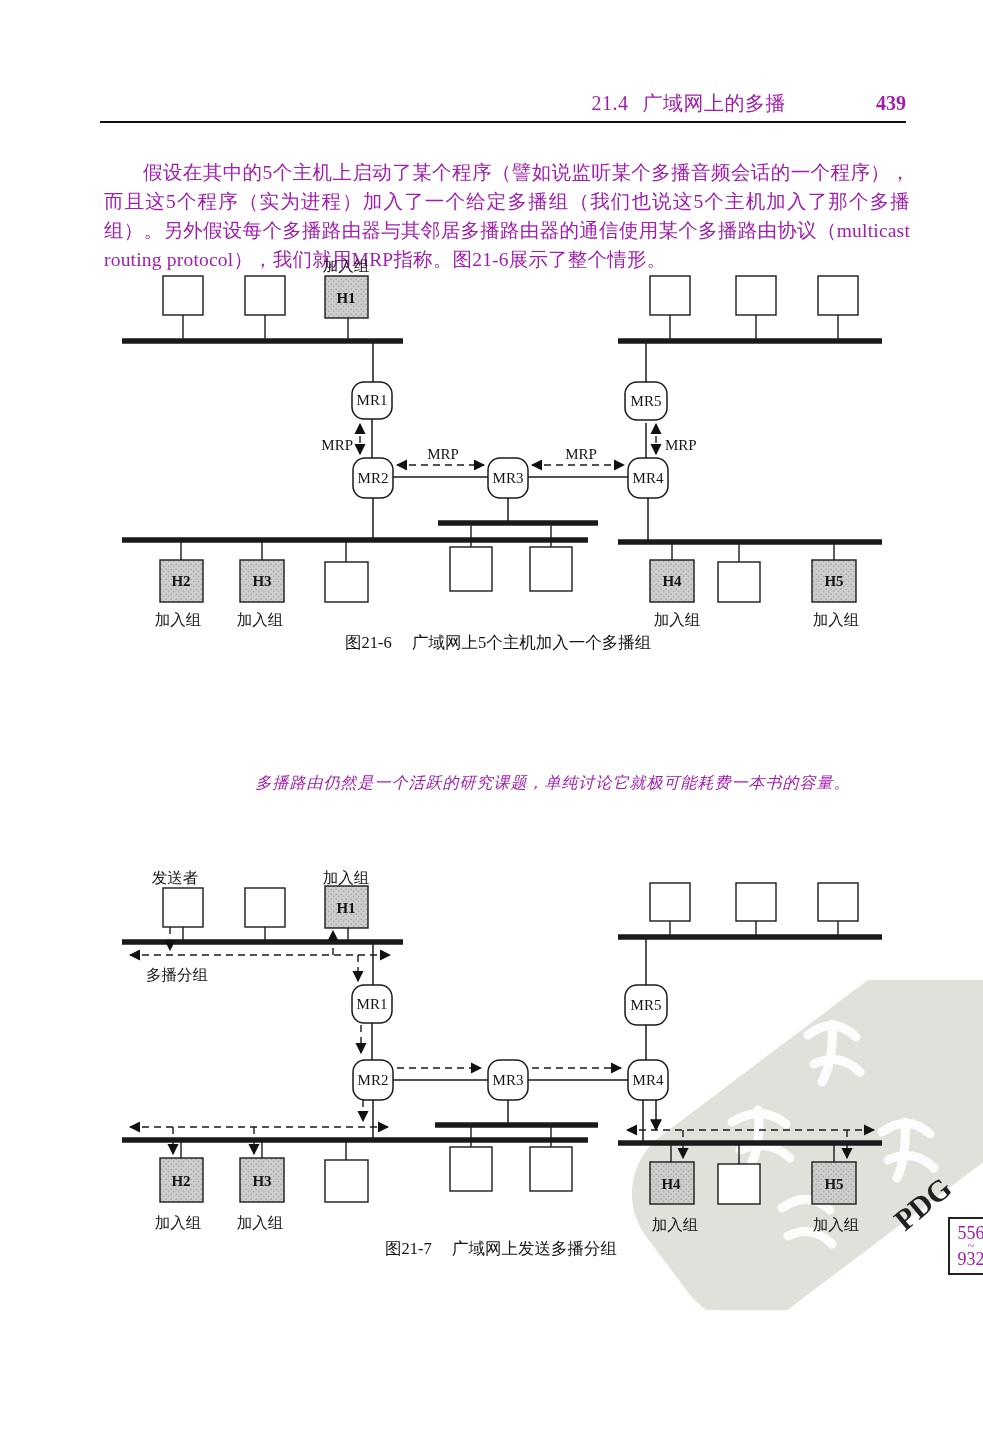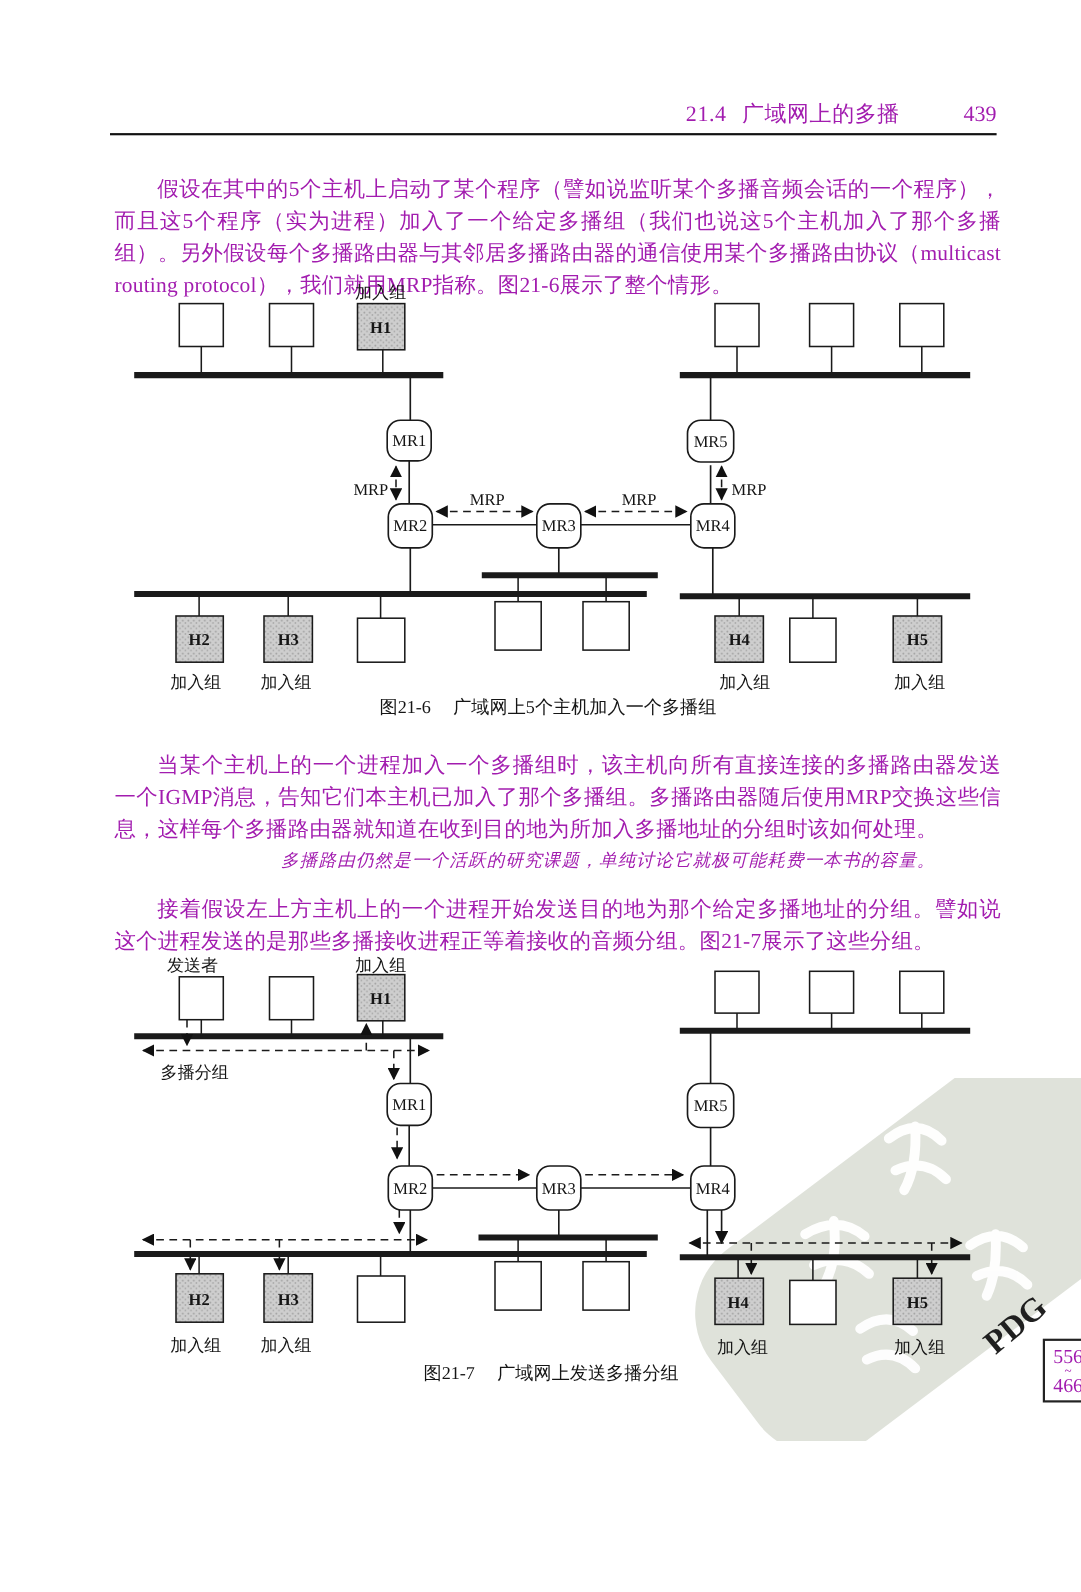--- a/index.html
+++ b/index.html
@@ -6,21 +6,21 @@
   .page{
     position:relative;width:983px;height:1447px;background:#ffffff;
     font-family:"Liberation Serif","DejaVu Serif",serif;color:#a21caf;
     overflow:hidden;margin:0 auto;
   }
   
   .hdr{position:absolute;left:100px;top:90px;width:806px;display:flex;
        justify-content:flex-end;align-items:baseline;font-size:20px;}
   .hdr .sec{letter-spacing:.5px;}
   .hdr .secno{margin-right:14px;}
-  .hdr .pgno{margin-left:58px;}
+  .hdr .pgno{margin-left:90px;font-weight:bold;}
   .hdr-rule{position:absolute;left:100px;top:121px;width:806px;height:2px;background:#111;}
   
   .para{position:absolute;left:104px;width:806px;font-size:19.5px;line-height:29px;
         text-align:justify;text-indent:2em;letter-spacing:.2px;}
   .p1{top:138px;}
   .p2{top:662px;}
   .p3{top:793px;}
   .note{position:absolute;left:233px;top:756px;width:640px;font-size:16px;line-height:22px;
         font-style:italic;letter-spacing:1px;text-align:center;}
   
@@ -46,23 +46,21 @@
 <div class="page">
 
   <div class="hdr">
     <span class="sec secno">21.4</span>
     <span class="sec">广域网上的多播</span>
     <span class="pgno">439</span>
   </div>
   <div class="hdr-rule"></div>
 
   <p class="para p1">假设在其中的5个主机上启动了某个程序（譬如说监听某个多播音频会话的一个程序），而且这5个程序（实为进程）加入了一个给定多播组（我们也说这5个主机加入了那个多播组）。另外假设每个多播路由器与其邻居多播路由器的通信使用某个多播路由协议（multicast routing protocol），我们就用MRP指称。图21-6展示了整个情形。</p>
-  <p class="para p2">当某个主机上的一个进程加入一个多播组时，该主机向所有直接连接的多播路由器发送一个IGMP消息，告知它们本主机已加入了那个多播组。多播路由器随后使用MRP交换这些信息，这样每个多播路由器就知道在收到目的地为所加入多播地址的分组时该如何处理。</p>
   <p class="note">多播路由仍然是一个活跃的研究课题，单纯讨论它就极可能耗费一本书的容量。</p>
-  <p class="para p3">接着假设左上方主机上的一个进程开始发送目的地为那个给定多播地址的分组。譬如说这个进程发送的是那些多播接收进程正等着接收的音频分组。图21-7展示了这些分组。</p>
 
   <svg id="fig6" class="figsvg" width="810" height="400" viewBox="0 0 810 400">
     <defs>
       <marker id="a6" viewBox="0 0 10 10" refX="9" refY="5" markerWidth="8" markerHeight="8" orient="auto-start-reverse">
         <path d="M0,0 L10,5 L0,10 Z" fill="#111"></path>
       </marker>
       <pattern id="st6" width="5" height="5" patternUnits="userSpaceOnUse">
         <rect width="5" height="5" fill="#cecece"></rect>
         <circle cx="1.2" cy="1.2" r="0.8" fill="#9d9d9d"></circle>
         <circle cx="3.6" cy="3.4" r="0.8" fill="#a8a8a8"></circle>
@@ -288,16 +286,16 @@
     <text class="clab" x="575" y="372" text-anchor="middle">加入组</text>
     <text class="clab" x="736" y="372" text-anchor="middle">加入组</text>
 
     <text class="cap" x="285" y="396">图21-7</text>
     <text class="cap" x="352" y="396">广域网上发送多播分组</text>
   </svg>
 
   <div class="pgbox">
     <span>556</span>
     <span class="tld">~</span>
-    <span>466</span>
+    <span>932</span>
   </div>
 
 </div>
 
 </body></html>

